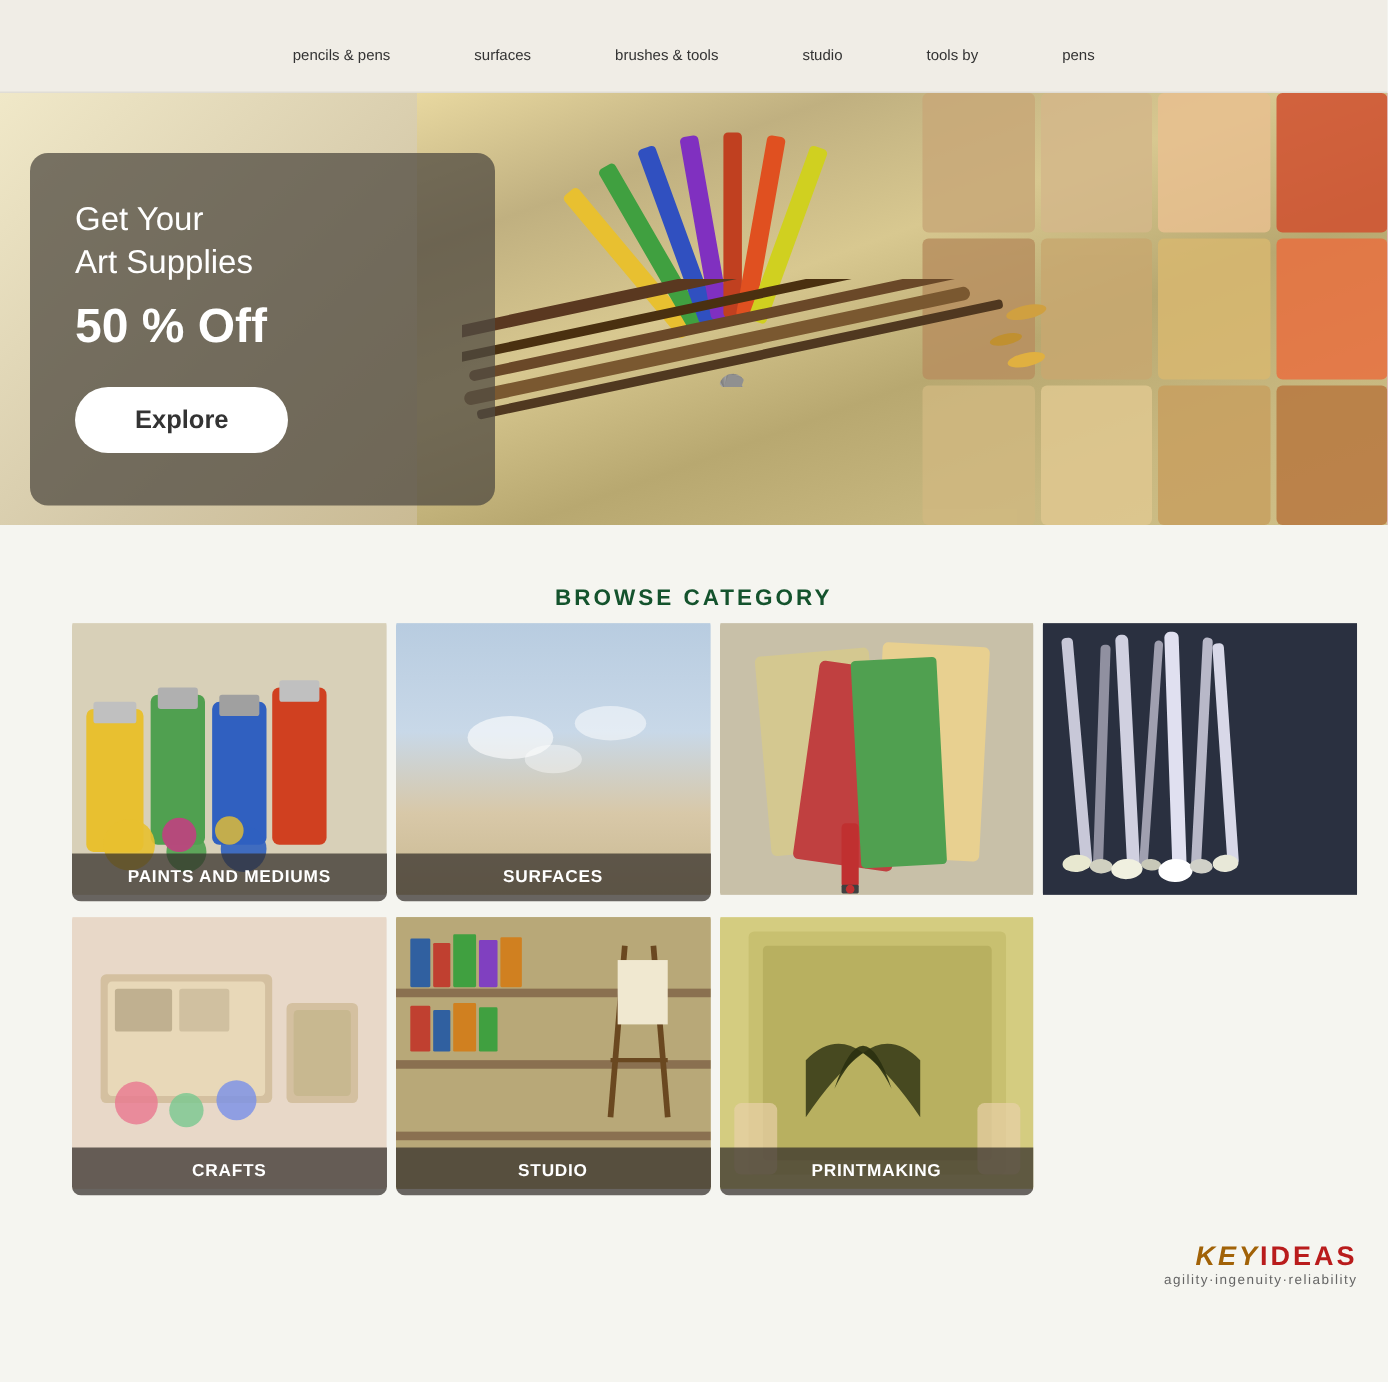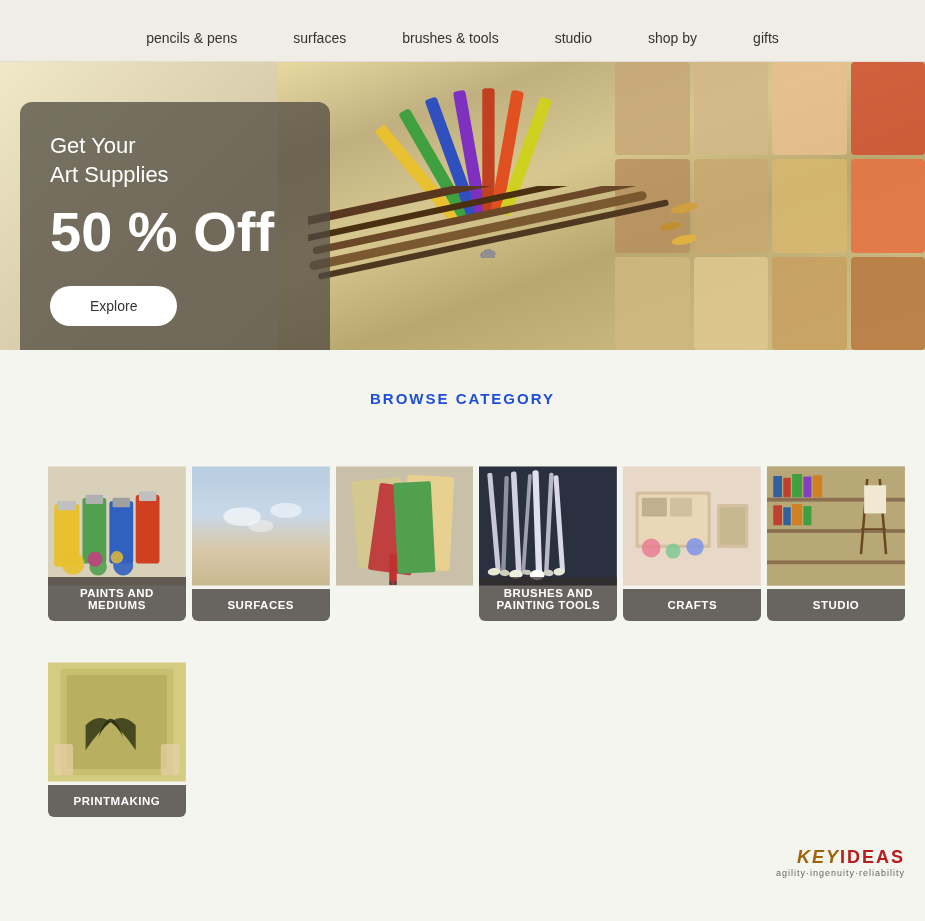--- a/index.html
+++ b/index.html
@@ -18,21 +18,21 @@
       align-items: center;
       justify-content: center;
       gap: 0;
       padding: 0 20px;
       height: 62px;
       border-bottom: 1px solid #e0ddd6;
     }
     nav a {
       text-decoration: none;
       color: #333;
-      font-size: 14px;
+      font-size: 10px;
       padding: 0 28px;
       cursor: pointer;
       white-space: nowrap;
       margin-top: 14px;
     }
 
     
     .hero {
       position: relative;
       width: 100%;
@@ -79,52 +79,52 @@
       padding: 30px 30px 35px 30px;
       color: white;
     }
     .hero-subtitle {
       font-size: 22px;
       font-weight: 400;
       line-height: 1.3;
       margin-bottom: 10px;
     }
     .hero-discount {
-      font-size: 56px;
+      font-size: 32px;
       font-weight: 700;
       margin-bottom: 22px;
       color: #fff;
     }
     .hero-btn {
       background: #fff;
       color: #333;
       border: none;
       border-radius: 30px;
       padding: 12px 40px;
-      font-size: 14px;
+      font-size: 17px;
       cursor: pointer;
-      font-weight: 400;
+      font-weight: 700;
     }
 
     
     .browse-section {
       padding: 40px 20px 20px;
       background: #f5f5f0;
     }
     .browse-title {
       text-align: center;
       font-size: 15px;
       font-weight: 700;
       letter-spacing: 2px;
-      color: #1d4ed8;
-      margin-bottom: 24px;
+      color: #14532d;
+      margin-bottom: 4px;
     }
     .category-grid {
       display: grid;
-      grid-template-columns: repeat(6, 1fr);
+      grid-template-columns: repeat(4, 1fr);
       gap: 6px;
       max-width: 885px;
       margin: 0 auto;
       padding-left: 28px;
     }
     .category-item {
       position: relative;
       height: 190px;
       border-radius: 6px;
       overflow: hidden;
@@ -176,22 +176,22 @@
     }
   </style>
 </head>
 <body>
 
 <nav>
   <a>pencils &amp; pens</a>
   <a>surfaces</a>
   <a>brushes &amp; tools</a>
   <a>studio</a>
-  <a>shop by</a>
-  <a>gifts</a>
+  <a>tools by</a>
+  <a>pens</a>
 </nav>
 
 <section class="hero">
   <div class="hero-bg"></div>
   <div class="hero-art">
 
     <div class="color-blocks">
       <div class="color-block" style="background:#c8a878;"></div>
       <div class="color-block" style="background:#d4b88a;"></div>
       <div class="color-block" style="background:#e8c090;"></div>
@@ -314,21 +314,20 @@
         <rect x="124" y="14" width="8" height="155" rx="3" fill="#d8d8e8" transform="rotate(-4,128,91)"></rect>
 
         <ellipse cx="24" cy="168" rx="10" ry="6" fill="#e8e8d0" transform="rotate(-5,24,168)"></ellipse>
         <ellipse cx="41" cy="170" rx="8" ry="5" fill="#d0d0c0" transform="rotate(2,41,170)"></ellipse>
         <ellipse cx="59" cy="172" rx="11" ry="7" fill="#f0f0e0" transform="rotate(-3,59,172)"></ellipse>
         <ellipse cx="76" cy="169" rx="7" ry="4" fill="#c8c8b8" transform="rotate(4,76,169)"></ellipse>
         <ellipse cx="93" cy="173" rx="12" ry="8" fill="#ffffff" transform="rotate(-2,93,173)"></ellipse>
         <ellipse cx="111" cy="170" rx="8" ry="5" fill="#d0d0c8" transform="rotate(3,111,170)"></ellipse>
         <ellipse cx="128" cy="168" rx="9" ry="6" fill="#e8e8d8" transform="rotate(-4,128,168)"></ellipse>
       </svg>
-      <div class="cat-label">BRUSHES AND PAINTING TOOLS</div>
     </div>
 
     <div class="category-item">
       <svg class="cat-svg" viewBox="0 0 220 190" xmlns="http://www.w3.org/2000/svg">
         <rect width="220" height="190" fill="#e8d8c8"></rect>
         <rect x="20" y="40" width="120" height="90" rx="4" fill="#d4c0a0"></rect>
         <rect x="25" y="45" width="110" height="80" rx="3" fill="#e8d8b8"></rect>
         <rect x="30" y="50" width="40" height="30" rx="2" fill="#c0b090"></rect>
         <rect x="75" y="50" width="35" height="30" rx="2" fill="#d0c0a0"></rect>
 

